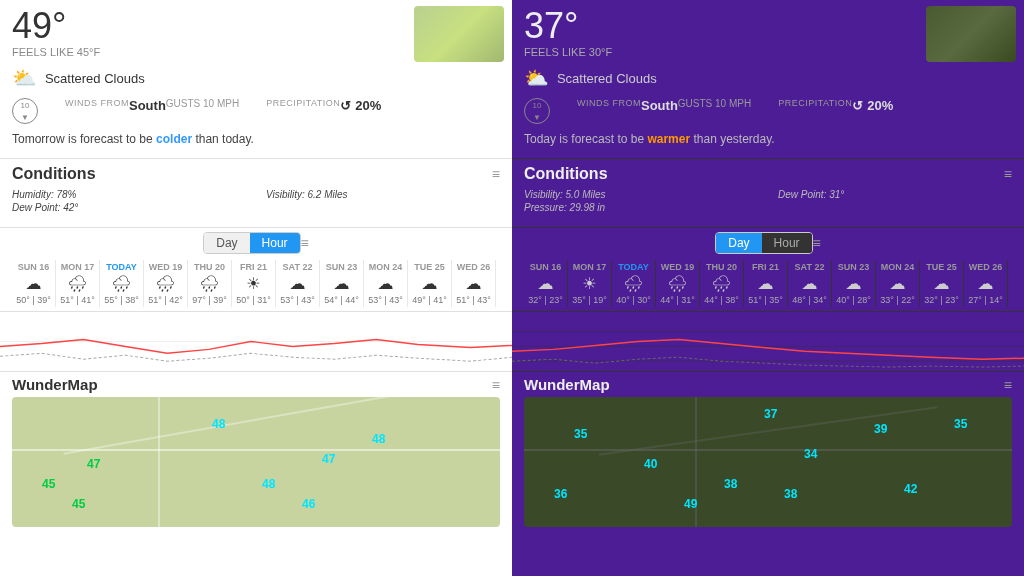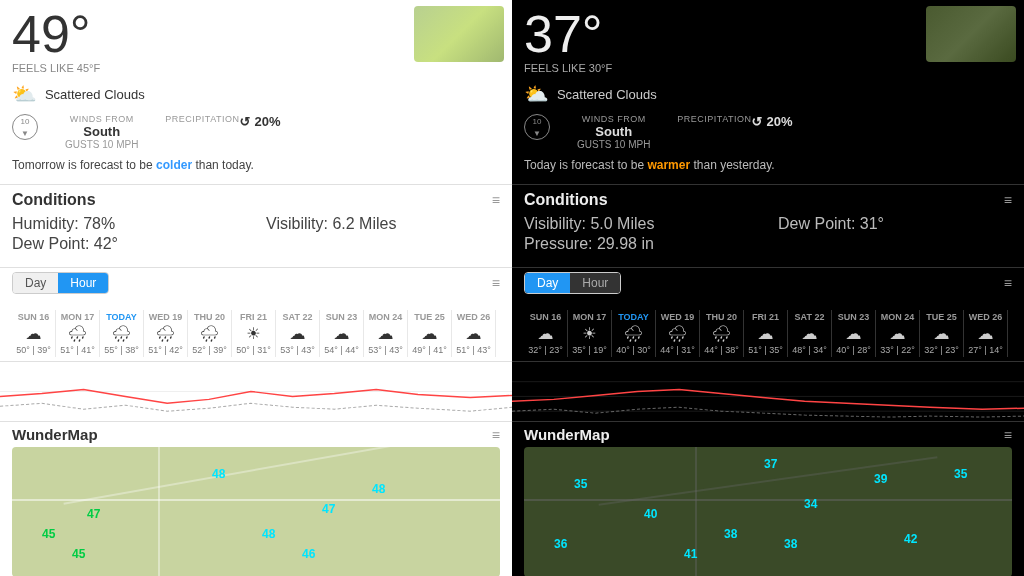--- a/index.html
+++ b/index.html
@@ -14,31 +14,31 @@
       width: 512px;
       height: 576px;
       overflow: hidden;
       position: relative;
     }
     .panel-light {
       background: #fff;
       color: #333;
     }
     .panel-dark {
-      background: #000000;
+      background: #4c1d95;
       color: #ccc;
     }
 
     
     .top-section {
       padding: 8px 12px 6px 12px;
       position: relative;
     }
     .temp-display {
-      font-size: 52px;
+      font-size: 36px;
       font-weight: 300;
       line-height: 1;
       color: #333;
     }
     .panel-dark .temp-display {
       color: #eee;
     }
     .feels-like {
       font-size: 11px;
       color: #888;
@@ -103,22 +103,21 @@
     }
     .wind-circle::after {
       content: '▼';
       font-size: 8px;
       position: absolute;
       bottom: 1px;
       color: #888;
     }
     .wind-info {
       display: flex;
-      flex-direction: column;
-      text-align: center;
+      flex-direction: row;
     }
     .wind-label {
       font-size: 9px;
       color: #999;
       text-transform: uppercase;
       letter-spacing: 0.5px;
     }
     .wind-value {
       font-size: 13px;
       font-weight: bold;
@@ -194,34 +193,35 @@
     .hamburger {
       color: #999;
       font-size: 14px;
       cursor: pointer;
     }
 
     .conditions-grid {
       display: grid;
       grid-template-columns: 1fr 1fr;
       gap: 2px 20px;
-      font-size: 16px;
+      font-size: 10px;
       color: #444;
       margin-bottom: 8px;
+      font-style: italic;
     }
     .panel-dark .conditions-grid {
       color: #bbb;
     }
 
     
     .toggle-row {
       display: flex;
-      justify-content: space-between;
+      justify-content: center;
       align-items: center;
-      margin-bottom: 16px;
+      margin-bottom: 6px;
     }
     .day-hour-toggle {
       display: flex;
       border: 1px solid #ccc;
       border-radius: 4px;
       overflow: hidden;
     }
     .toggle-btn {
       padding: 3px 12px;
       font-size: 12px;
@@ -429,21 +429,21 @@
             <div class="day-temps">55° | 38°</div>
           </div>
           <div class="forecast-day">
             <div class="day-name">WED 19</div>
             <div class="day-icon">🌧</div>
             <div class="day-temps">51° | 42°</div>
           </div>
           <div class="forecast-day">
             <div class="day-name">THU 20</div>
             <div class="day-icon">🌧</div>
-            <div class="day-temps">52° | 39°</div>
+            <div class="day-temps">97° | 39°</div>
           </div>
           <div class="forecast-day">
             <div class="day-name">FRI 21</div>
             <div class="day-icon">☀</div>
             <div class="day-temps">50° | 31°</div>
           </div>
           <div class="forecast-day">
             <div class="day-name">SAT 22</div>
             <div class="day-icon">☁</div>
             <div class="day-temps">53° | 43°</div>
@@ -660,19 +660,19 @@
         <div style="position:absolute;top:0;bottom:0;left:35%;width:2px;background:#666;opacity:0.4"></div>
         <div style="position:absolute;top:25%;left:15%;right:15%;height:1.5px;background:#666;opacity:0.35;transform:rotate(-8deg)"></div>
       <div class="map-temp-label map-temp-cyan" style="left: 50px; top: 30px;">35</div>
           <div class="map-temp-label map-temp-cyan" style="left: 240px; top: 10px;">37</div>
           <div class="map-temp-label map-temp-cyan" style="left: 120px; top: 60px;">40</div>
           <div class="map-temp-label map-temp-cyan" style="left: 280px; top: 50px;">34</div>
           <div class="map-temp-label map-temp-cyan" style="left: 200px; top: 80px;">38</div>
           <div class="map-temp-label map-temp-cyan" style="left: 260px; top: 90px;">38</div>
           <div class="map-temp-label map-temp-cyan" style="left: 380px; top: 85px;">42</div>
           <div class="map-temp-label map-temp-cyan" style="left: 30px; top: 90px;">36</div>
-          <div class="map-temp-label map-temp-cyan" style="left: 160px; top: 100px;">41</div>
+          <div class="map-temp-label map-temp-cyan" style="left: 160px; top: 100px;">49</div>
           <div class="map-temp-label map-temp-cyan" style="left: 350px; top: 25px;">39</div>
           <div class="map-temp-label map-temp-cyan" style="left: 430px; top: 20px;">35</div>
         </div>
     </div>
   </div>
 </div>
 
 </body></html>

